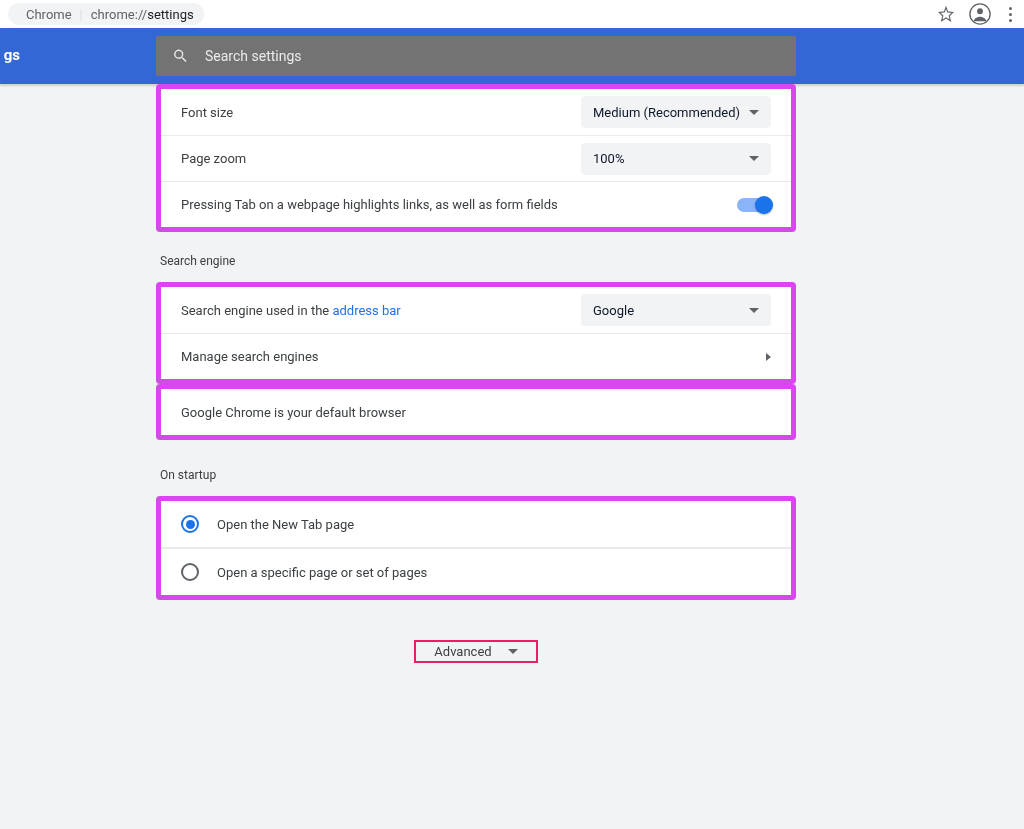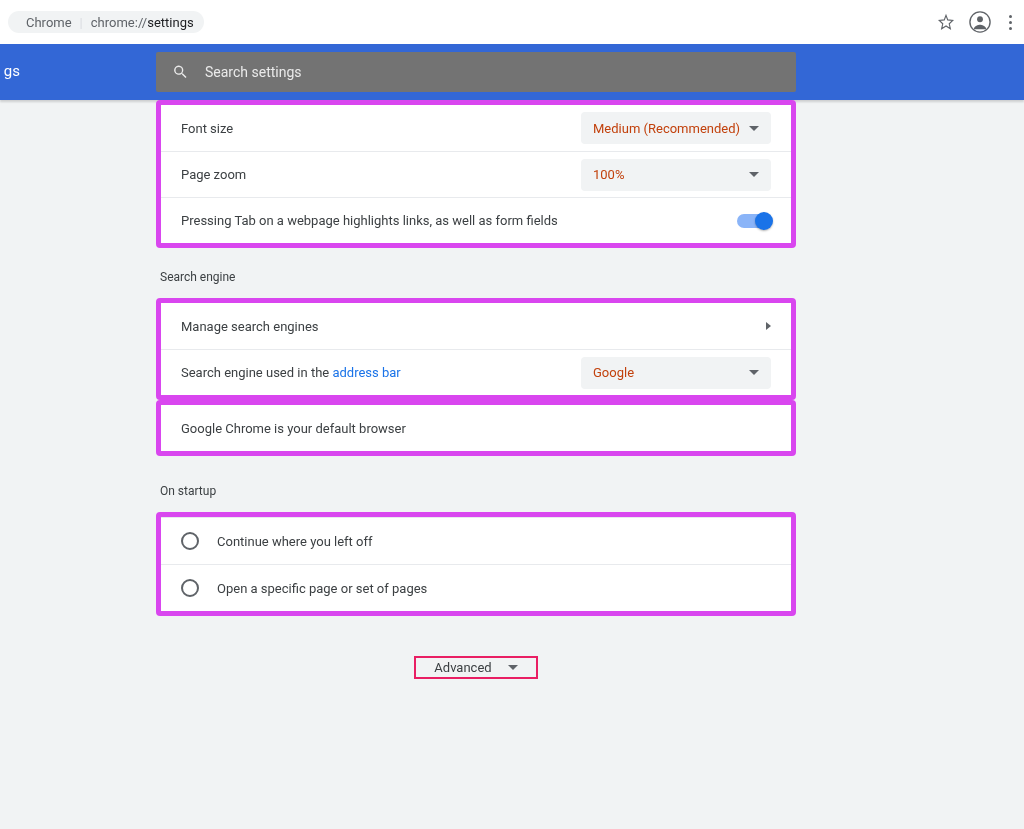--- a/index.html
+++ b/index.html
@@ -1,47 +1,47 @@
 <!DOCTYPE html>
 <html><head>
   <meta charset="utf-8">
   <style>
     * { box-sizing: border-box; margin: 0; padding: 0; font-family: 'Segoe UI', Roboto, Arial, sans-serif; }
     body { background: #f1f3f4; width: 1024px; height: 829px; overflow: hidden; }
 
     
-    .address-bar { height: 44px; background: #fff; display: flex; align-items: center; padding: 0 8px; }
+    .address-bar { height: 28px; background: #fff; display: flex; align-items: center; padding: 0 8px; }
     .omnibox { display: flex; align-items: center; background: #f1f3f4; border-radius: 14px; height: 22px; padding: 0 10px; gap: 8px; font-size: 13px; color: #5f6368; }
     .omnibox .url-strong { color: #202124; }
     .addr-icons { margin-left: auto; display: flex; align-items: center; gap: 14px; }
     .addr-icons svg { width: 18px; height: 18px; fill: #5f6368; }
     .addr-icons .person { width: 22px; height: 22px; }
     .dots { display:flex; flex-direction:column; gap:3px; padding:2px 4px;}
     .dots span { width:3px; height:3px; border-radius:50%; background:#5f6368; display:block;}
 
     
     .blue-header { background: #3367d6; height: 56px; display: flex; align-items: center; box-shadow: 0 2px 2px rgba(0,0,0,0.15); }
     .sidebar-label { color:#fff; font-size:15px; padding-left:0; width:24px; overflow:visible; position:relative; }
-    .sidebar-label span { position:absolute; right:4px; top:-10px; font-weight:400; }
+    .sidebar-label span { position:absolute; right:4px; top:-10px; font-weight:700; }
     .search-box { background: #737373; margin-left: 132px; width: 640px; height: 40px; border-radius: 2px; display:flex; align-items:center; padding:0 16px; gap:16px; }
     .search-box svg { width:18px; height:18px; fill: rgba(255,255,255,0.85); }
     .search-box input { background:transparent; border:none; outline:none; color:#fff; font-size:14px; width:100%; }
     .search-box input::placeholder { color: rgba(255,255,255,0.85); }
 
     
     .content { width: 640px; margin-left: 156px; padding-top: 0; }
     .card { background:#fff; border:5px solid #d946ef; border-radius:4px; }
     .row { display:flex; align-items:center; justify-content:space-between; min-height:46px; padding: 0 20px; border-top:1px solid #e8eaed; }
     .row:first-child { border-top:none; }
     .row-label { font-size:13px; color:#3c4043; }
     .section-title { font-size:12px; color:#3c4043; margin: 28px 0 14px 0; padding-left:4px; font-weight:400;}
     .section-title.first { margin-top:22px; }
 
     
-    .select { background:#f1f3f4; height:32px; min-width:190px; border-radius:4px; display:flex; align-items:center; justify-content:space-between; padding:0 12px; font-size:13px; color:#c2410c; cursor:pointer; }
+    .select { background:#f1f3f4; height:32px; min-width:190px; border-radius:4px; display:flex; align-items:center; justify-content:space-between; padding:0 12px; font-size:13px; color:#0f172a; cursor:pointer; }
     .select.narrow { min-width:190px; }
     .caret { width:0; height:0; border-left:5px solid transparent; border-right:5px solid transparent; border-top:5px solid #5f6368; }
     .chevron { width:0; height:0; border-top:4px solid transparent; border-bottom:4px solid transparent; border-left:5px solid #5f6368; }
 
     .link-blue { color:#1a73e8; }
 
     
     .toggle { width:34px; height:14px; background:#8ab4f8; border-radius:7px; position:relative; cursor:pointer; }
     .toggle .knob { width:18px; height:18px; background:#1a73e8; border-radius:50%; position:absolute; top:-2px; right:-2px; box-shadow:0 1px 2px rgba(0,0,0,0.3); }
 
@@ -122,47 +122,49 @@
       <span class="row-label">Pressing Tab on a webpage highlights links, as well as form fields</span>
       <div class="toggle">
           <div class="knob"></div>
         </div>
     </div>
   </div>
 
   <div class="section-title first">Search engine</div>
   <div class="card">
     <div class="row">
-      <span class="row-label">Manage search engines</span>
-      <span class="chevron"></span>
-    </div>
-    <div class="row">
       <span class="row-label">
         <span>Search engine used in the </span><span class="link-blue">address bar</span>
       </span>
       <div class="select">
         <span>Google</span>
         <span class="caret"></span>
       </div>
+    </div>
+    <div class="row">
+      <span class="row-label">Manage search engines</span>
+      <span class="chevron"></span>
     </div>
   </div>
 
   <div class="card">
     <div class="row">
       <span class="row-label">Google Chrome is your default browser</span>
     </div>
   </div>
 
   <div class="section-title">On startup</div>
   <div class="card">
+    <div class="radio-row">
+      <div class="radio selected">
+          <div class="dot"></div>
+        </div>
+      <span class="lbl">Open the New Tab page</span>
+    </div>
     <div class="divider"></div>
-    <div class="radio-row">
-      <div class="radio"></div>
-      <span class="lbl">Continue where you left off</span>
-    </div>
     <div class="divider"></div>
     <div class="radio-row">
       <div class="radio"></div>
       <span class="lbl">Open a specific page or set of pages</span>
     </div>
   </div>
 
   <div class="advanced-wrap">
     <div class="advanced">
       <span>Advanced</span>

